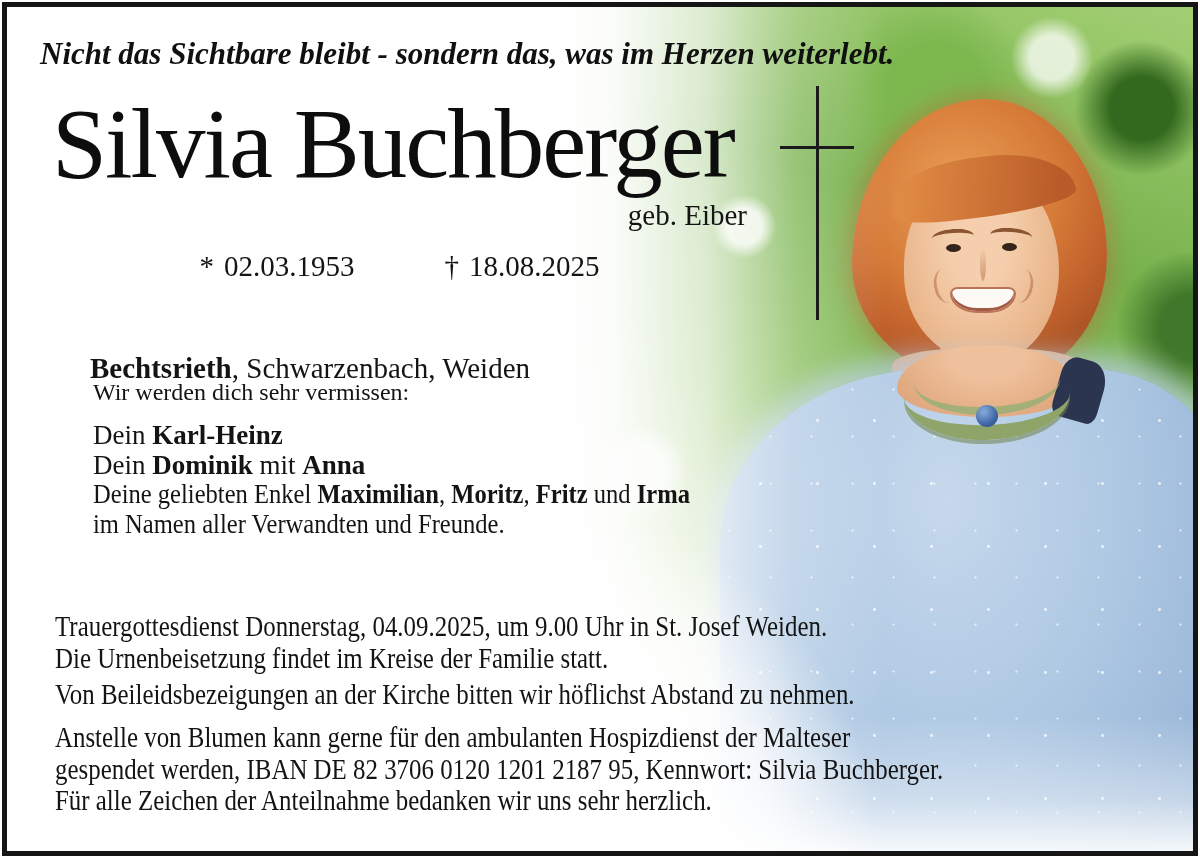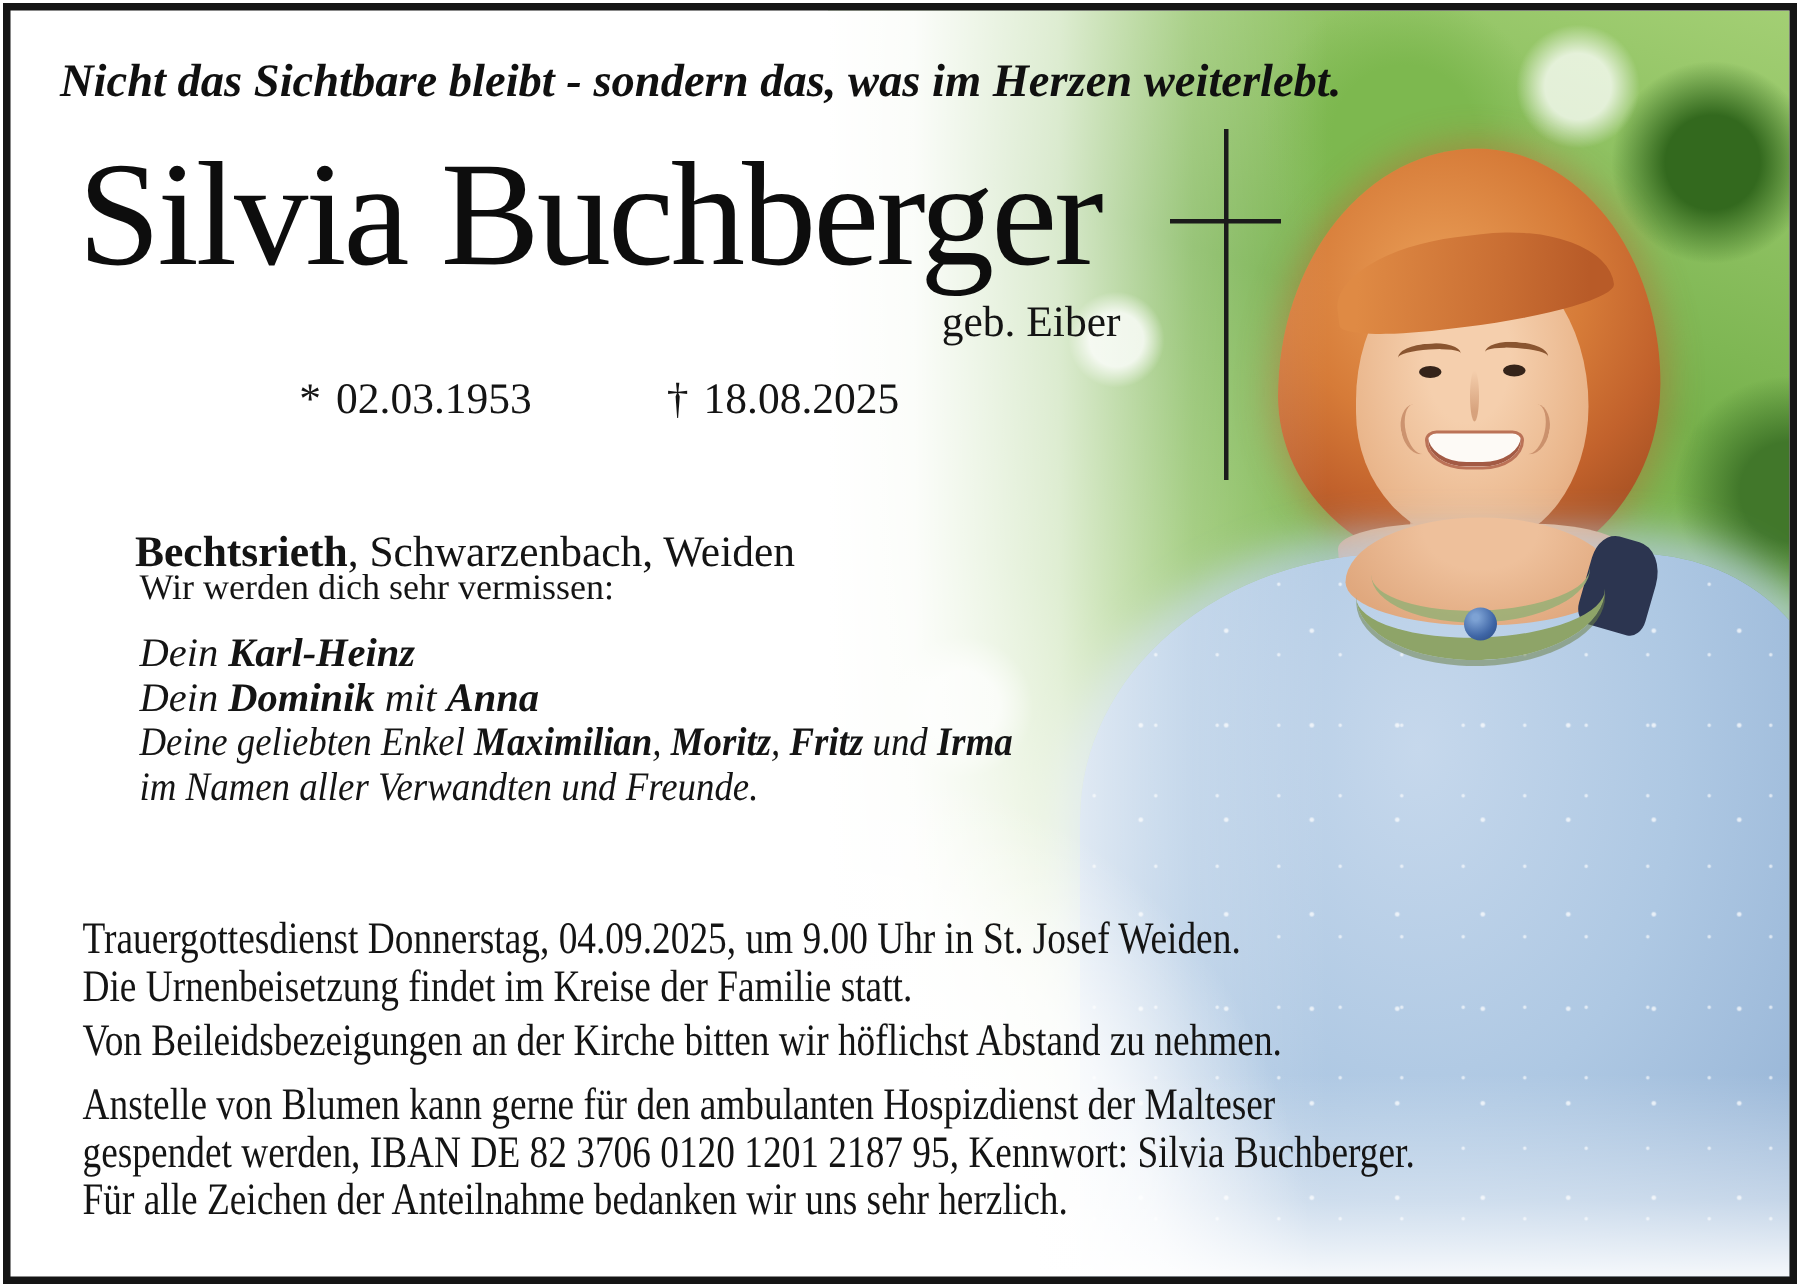--- a/index.html
+++ b/index.html
@@ -92,21 +92,21 @@
   .txt{position:absolute;z-index:20;white-space:nowrap;}
   .quote{left:40px;top:36px;width:780px;text-align:center;
     font-size:31px;font-weight:bold;font-style:italic;color:#101010;}
   .namebox{left:52px;top:94px;width:695px;}
   .name{font-size:99px;line-height:1.0;letter-spacing:-2px;color:#0d0d0d;}
   .maiden{left:52px;top:199px;width:695px;text-align:right;font-size:29px;}
   .dates{left:52px;top:250px;width:695px;display:flex;justify-content:center;gap:90px;font-size:29px;}
   .dates .sym{display:inline-block;margin-right:10px;}
   .places{left:90px;top:316px;font-size:29px;margin-top:36px;}
   .intro{left:93px;top:379px;font-size:24px;}
-  .family{left:93px;top:421px;font-size:27px;line-height:29.5px;font-style:italic;}
+  .family{left:93px;top:421px;font-size:27px;line-height:29.5px;}
   .family .ln{white-space:nowrap;}
   .narrow{transform:scaleX(.91);transform-origin:left center;}
   .cond{font-size:30px;line-height:31.5px;transform:scaleX(.83);transform-origin:left top;}
   .service{left:55px;top:610px;}
   .condolence{left:55px;top:678px;}
   .donation{left:55px;top:721px;}
   .bold{font-weight:bold;}
 </style>
 </head>
 <body>

